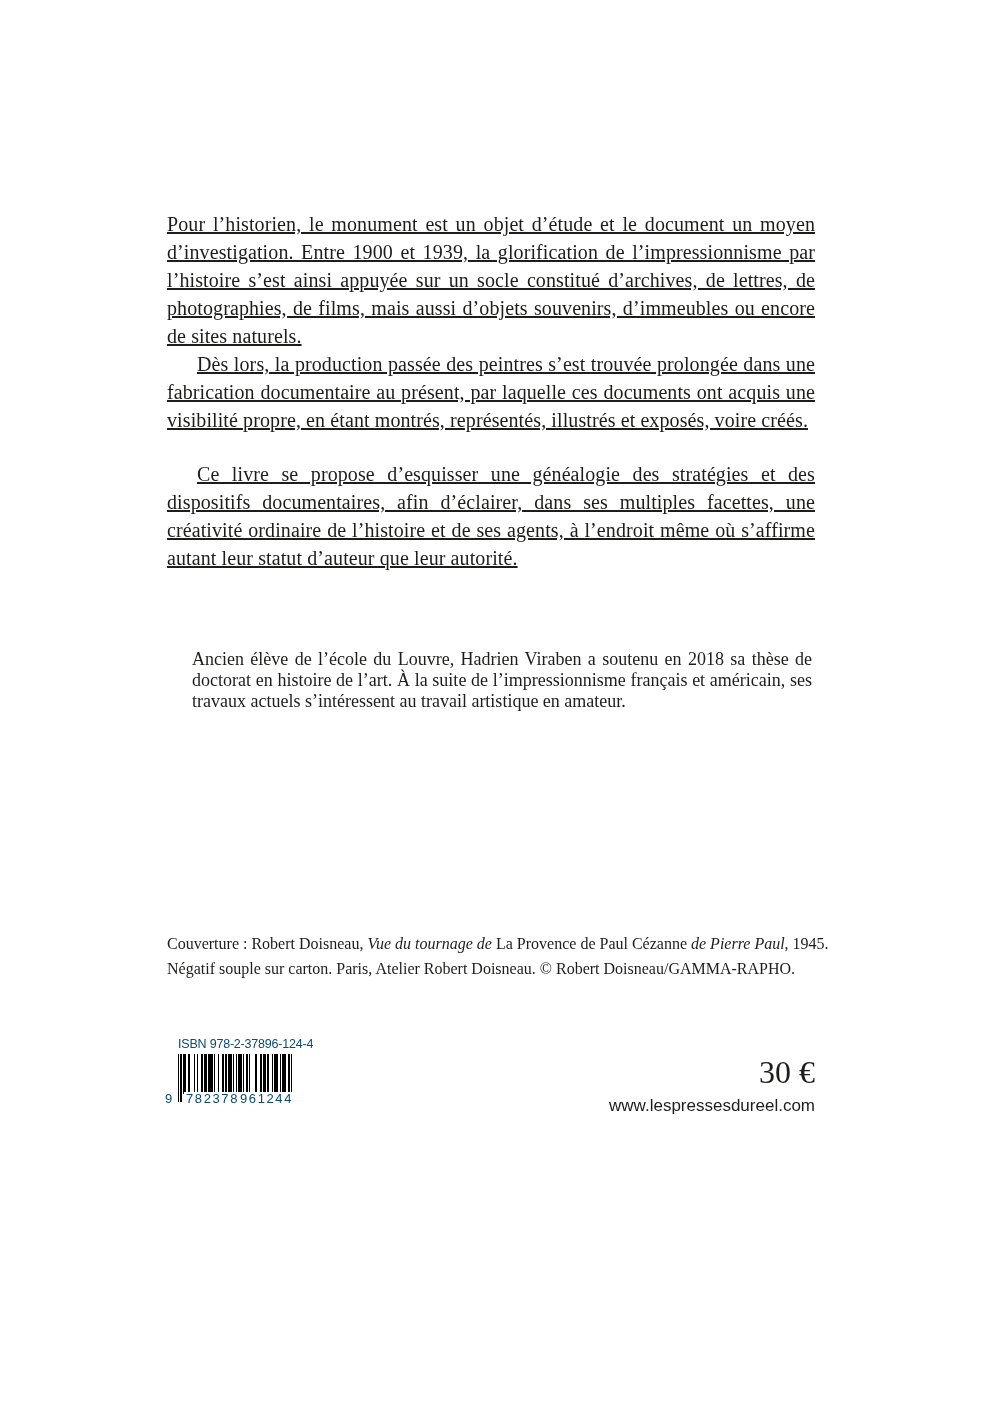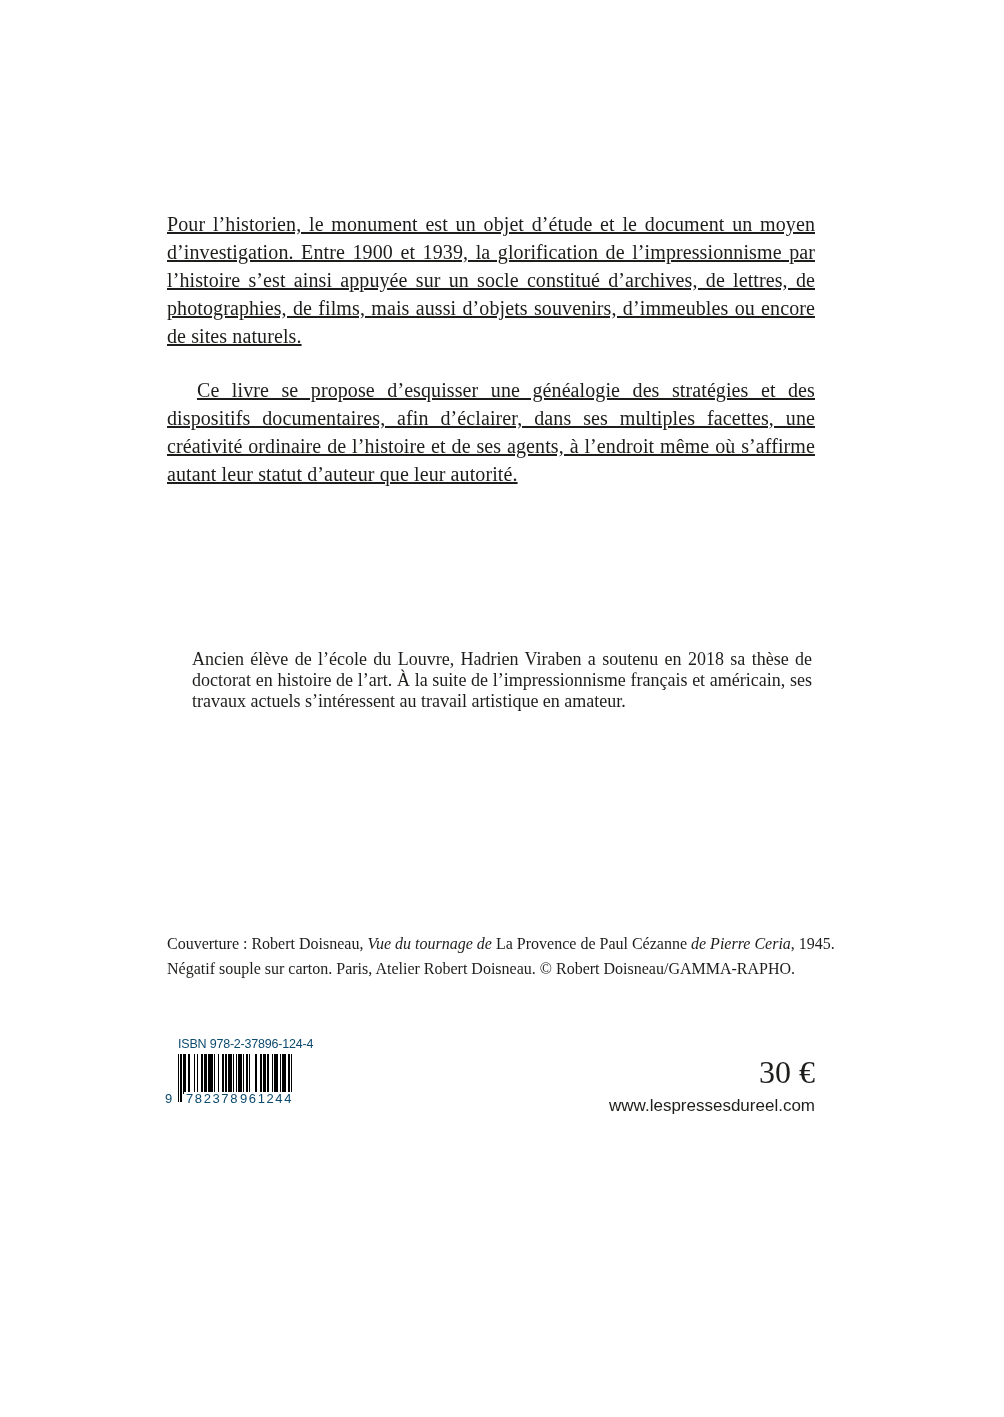--- a/index.html
+++ b/index.html
@@ -82,27 +82,28 @@
     color: #1d1d1b;
   }
 </style>
 </head>
 <body>
 
 <div class="page">
 
   <main class="synopsis">
     <p class="body-para">Pour l’historien, le monument est un objet d’étude et le document un moyen d’investigation. Entre 1900 et 1939, la glorification de l’impressionnisme par l’histoire s’est ainsi appuyée sur un socle constitué d’archives, de lettres, de photographies, de films, mais aussi d’objets souvenirs, d’immeubles ou encore de sites naturels.</p>
+    <p class="body-para indent">Dès lors, la production passée des peintres s’est trouvée prolongée dans une fabrication documentaire au présent, par laquelle ces documents ont acquis une visibilité propre, en étant montrés, représentés, illustrés et exposés, voire créés.</p>
     <p class="body-para indent gap">Ce livre se propose d’esquisser une généalogie des stratégies et des dispositifs documentaires, afin d’éclairer, dans ses multiples facettes, une créativité ordinaire de l’histoire et de ses agents, à l’endroit même où s’affirme autant leur statut d’auteur que leur autorité.</p>
   </main>
 
   <section class="bio">Ancien élève de l’école du Louvre, Hadrien Viraben a soutenu en 2018 sa thèse de doctorat en histoire de l’art. À la suite de l’impressionnisme français et américain, ses travaux actuels s’intéressent au travail artistique en amateur.</section>
 
   <section class="credit">
-    <p class="credit-line"><span>Couverture : Robert Doisneau, </span><span class="it">Vue du tournage de </span><span>La Provence de Paul Cézanne </span><span class="it">de Pierre Ceria</span><span>, 1945.</span></p>
+    <p class="credit-line"><span>Couverture : Robert Doisneau, </span><span class="it">Vue du tournage de </span><span>La Provence de Paul Cézanne </span><span class="it">de Pierre Paul</span><span>, 1945.</span></p>
     <p class="credit-line">Négatif souple sur carton. Paris, Atelier Robert Doisneau. © Robert Doisneau/GAMMA-RAPHO.</p>
   </section>
 
   <section class="barcode-block">
     <div class="isbn-label">ISBN 978-2-37896-124-4</div>
     <div class="barcode">
       <svg id="barcode-svg" width="114" height="48" viewBox="0 0 95 48" preserveAspectRatio="none" shape-rendering="crispEdges" fill="#000000">
           <rect x="0" y="0" width="1" height="48"></rect>
           <rect x="2" y="0" width="1" height="48"></rect>
           <rect x="4" y="0" width="1" height="40"></rect>

